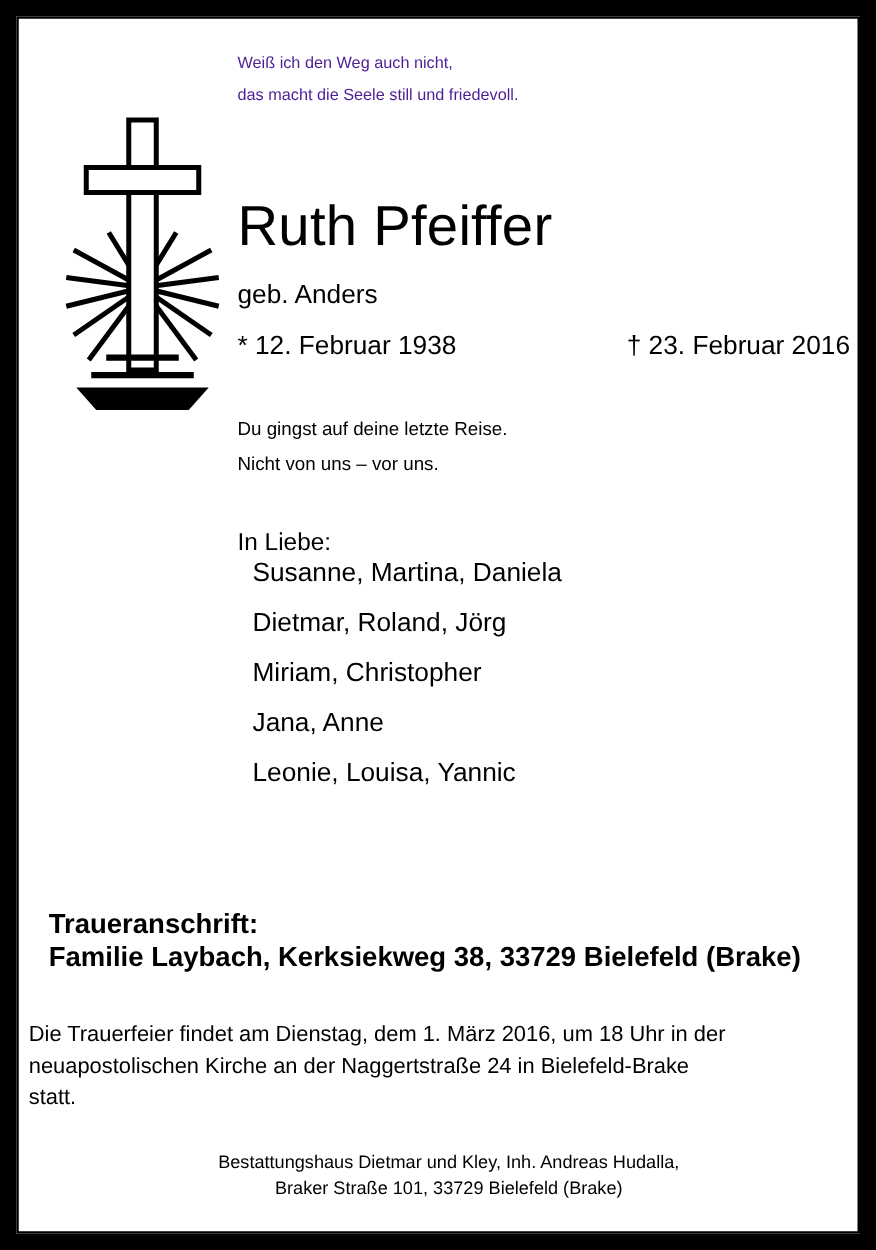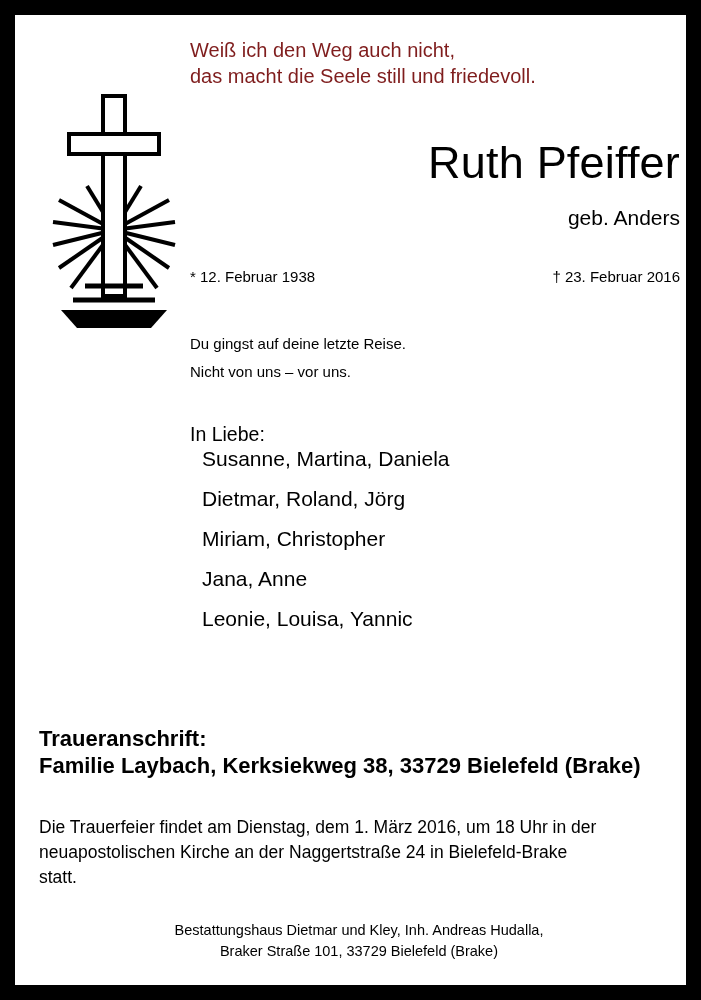--- a/index.html
+++ b/index.html
@@ -36,50 +36,50 @@
     left: 24px;
     top: 75px;
     width: 150px;
     height: 245px;
   }
   .verse-top {
     position: absolute;
     left: 175px;
     top: 22px;
     width: 480px;
-    font-size: 20px;
+    font-size: 13px;
     line-height: 26px;
-    color: #7f1d1d;
+    color: #4c1d95;
   }
   .name-block {
     position: absolute;
     left: 175px;
-    top: 122px;
+    top: 140px;
     width: 490px;
-    text-align: right;
+    text-align: left;
   }
   .deceased-name {
     font-size: 45px;
     line-height: 52px;
     font-weight: normal;
     letter-spacing: 0.2px;
   }
   .maiden-name {
     font-size: 21px;
     line-height: 30px;
     margin-top: 14px;
   }
   .dates-row {
     position: absolute;
     left: 175px;
     top: 248px;
     width: 490px;
     display: flex;
     justify-content: space-between;
-    font-size: 15px;
+    font-size: 21px;
     line-height: 28px;
   }
   .date-item {
     white-space: nowrap;
   }
   .verse-second {
     position: absolute;
     left: 175px;
     top: 315px;
     width: 480px;
@@ -108,21 +108,21 @@
     position: absolute;
     left: 24px;
     top: 710px;
     width: 640px;
     font-size: 22px;
     line-height: 27px;
     font-weight: bold;
   }
   .ceremony-block {
     position: absolute;
-    left: 24px;
+    left: 8px;
     top: 800px;
     width: 645px;
     font-size: 17.5px;
     line-height: 25px;
   }
   .funeral-home {
     position: absolute;
     left: 24px;
     top: 905px;
     width: 640px;

